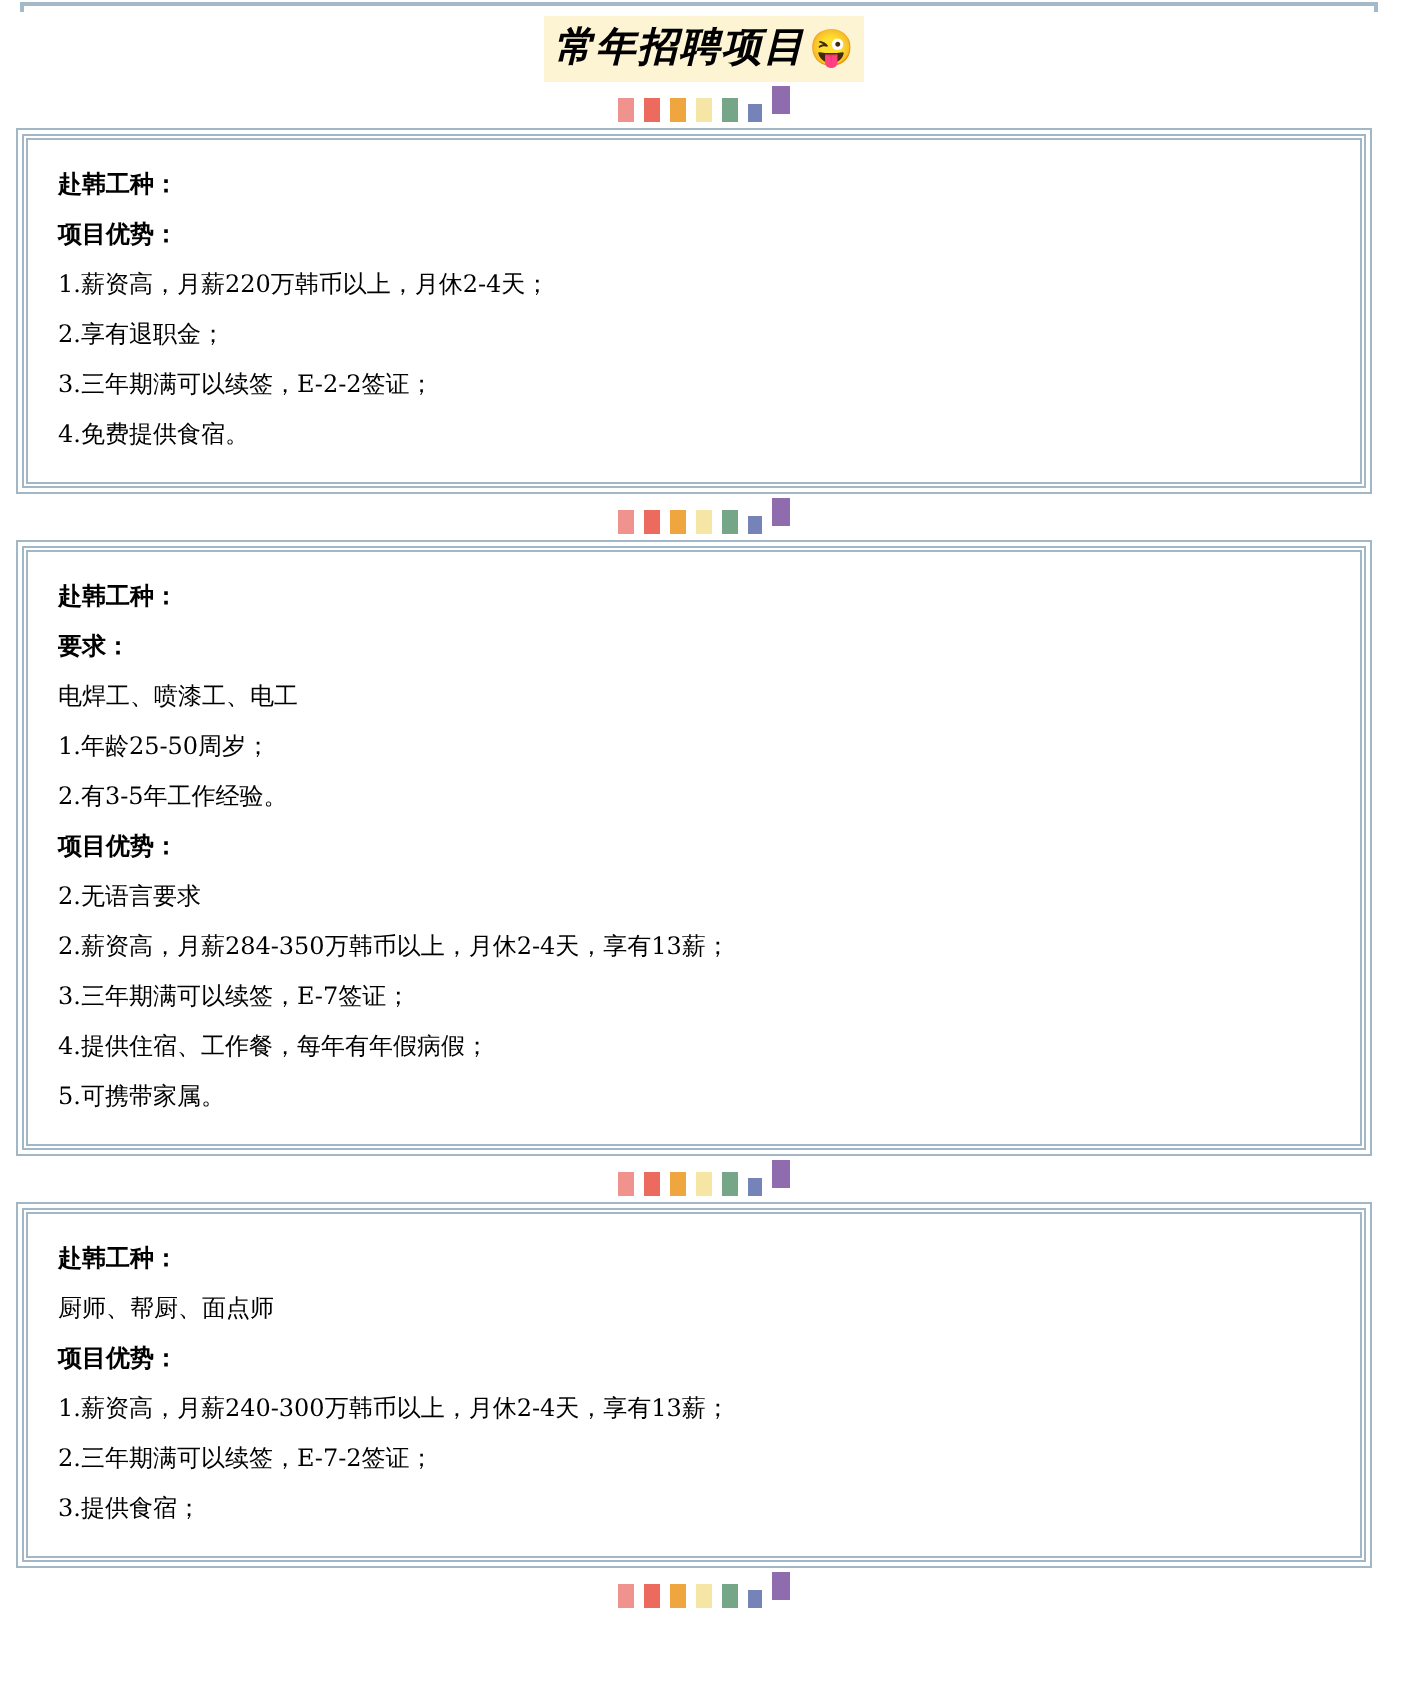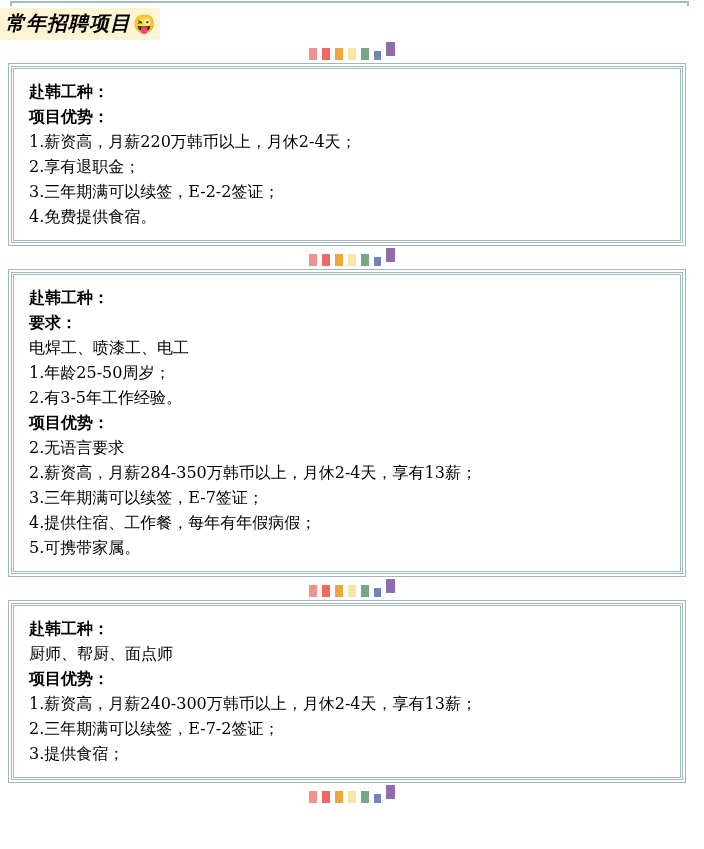--- a/index.html
+++ b/index.html
@@ -9,21 +9,21 @@
     color:#000000;
     overflow-x:hidden;
   }
   
   .top-line {
     height:3px;
     border:2px solid #a5bac8;
     border-bottom:none;
     margin:1px 15px 0 10px;
   }
-  .title-row { margin-top:2px; }
+  .title-row { text-align:center; margin-top:2px; }
   .title-hl {
     display:inline-block;
     background:#fcf4d3;
     padding:2px 5px 3px;
     font-size:20px;
     font-weight:bold;
     font-style:italic;
     letter-spacing:1px;
     line-height:26px;
   }
@@ -42,21 +42,21 @@
     border:1px solid #a2b7c5;
     position:relative;
     padding:15px 20px 16px;
     background:#ffffff;
   }
   .panel::before, .panel::after {
     content:""; position:absolute; border:1px solid #a2b7c5; pointer-events:none;
   }
   .panel::before { inset:2px; }
   .panel::after  { inset:4px; }
-  .line { font-size:16px; line-height:25px; }
+  .line { font-size:12px; line-height:25px; }
   .bold { font-weight:bold; }
 </style>
 </head>
 <body>
 
 <div class="top-line"></div>
 
 <div class="title-row">
   <span class="title-hl"><span>常年招聘项目</span><span class="emoji">😜</span></span>
 </div>

